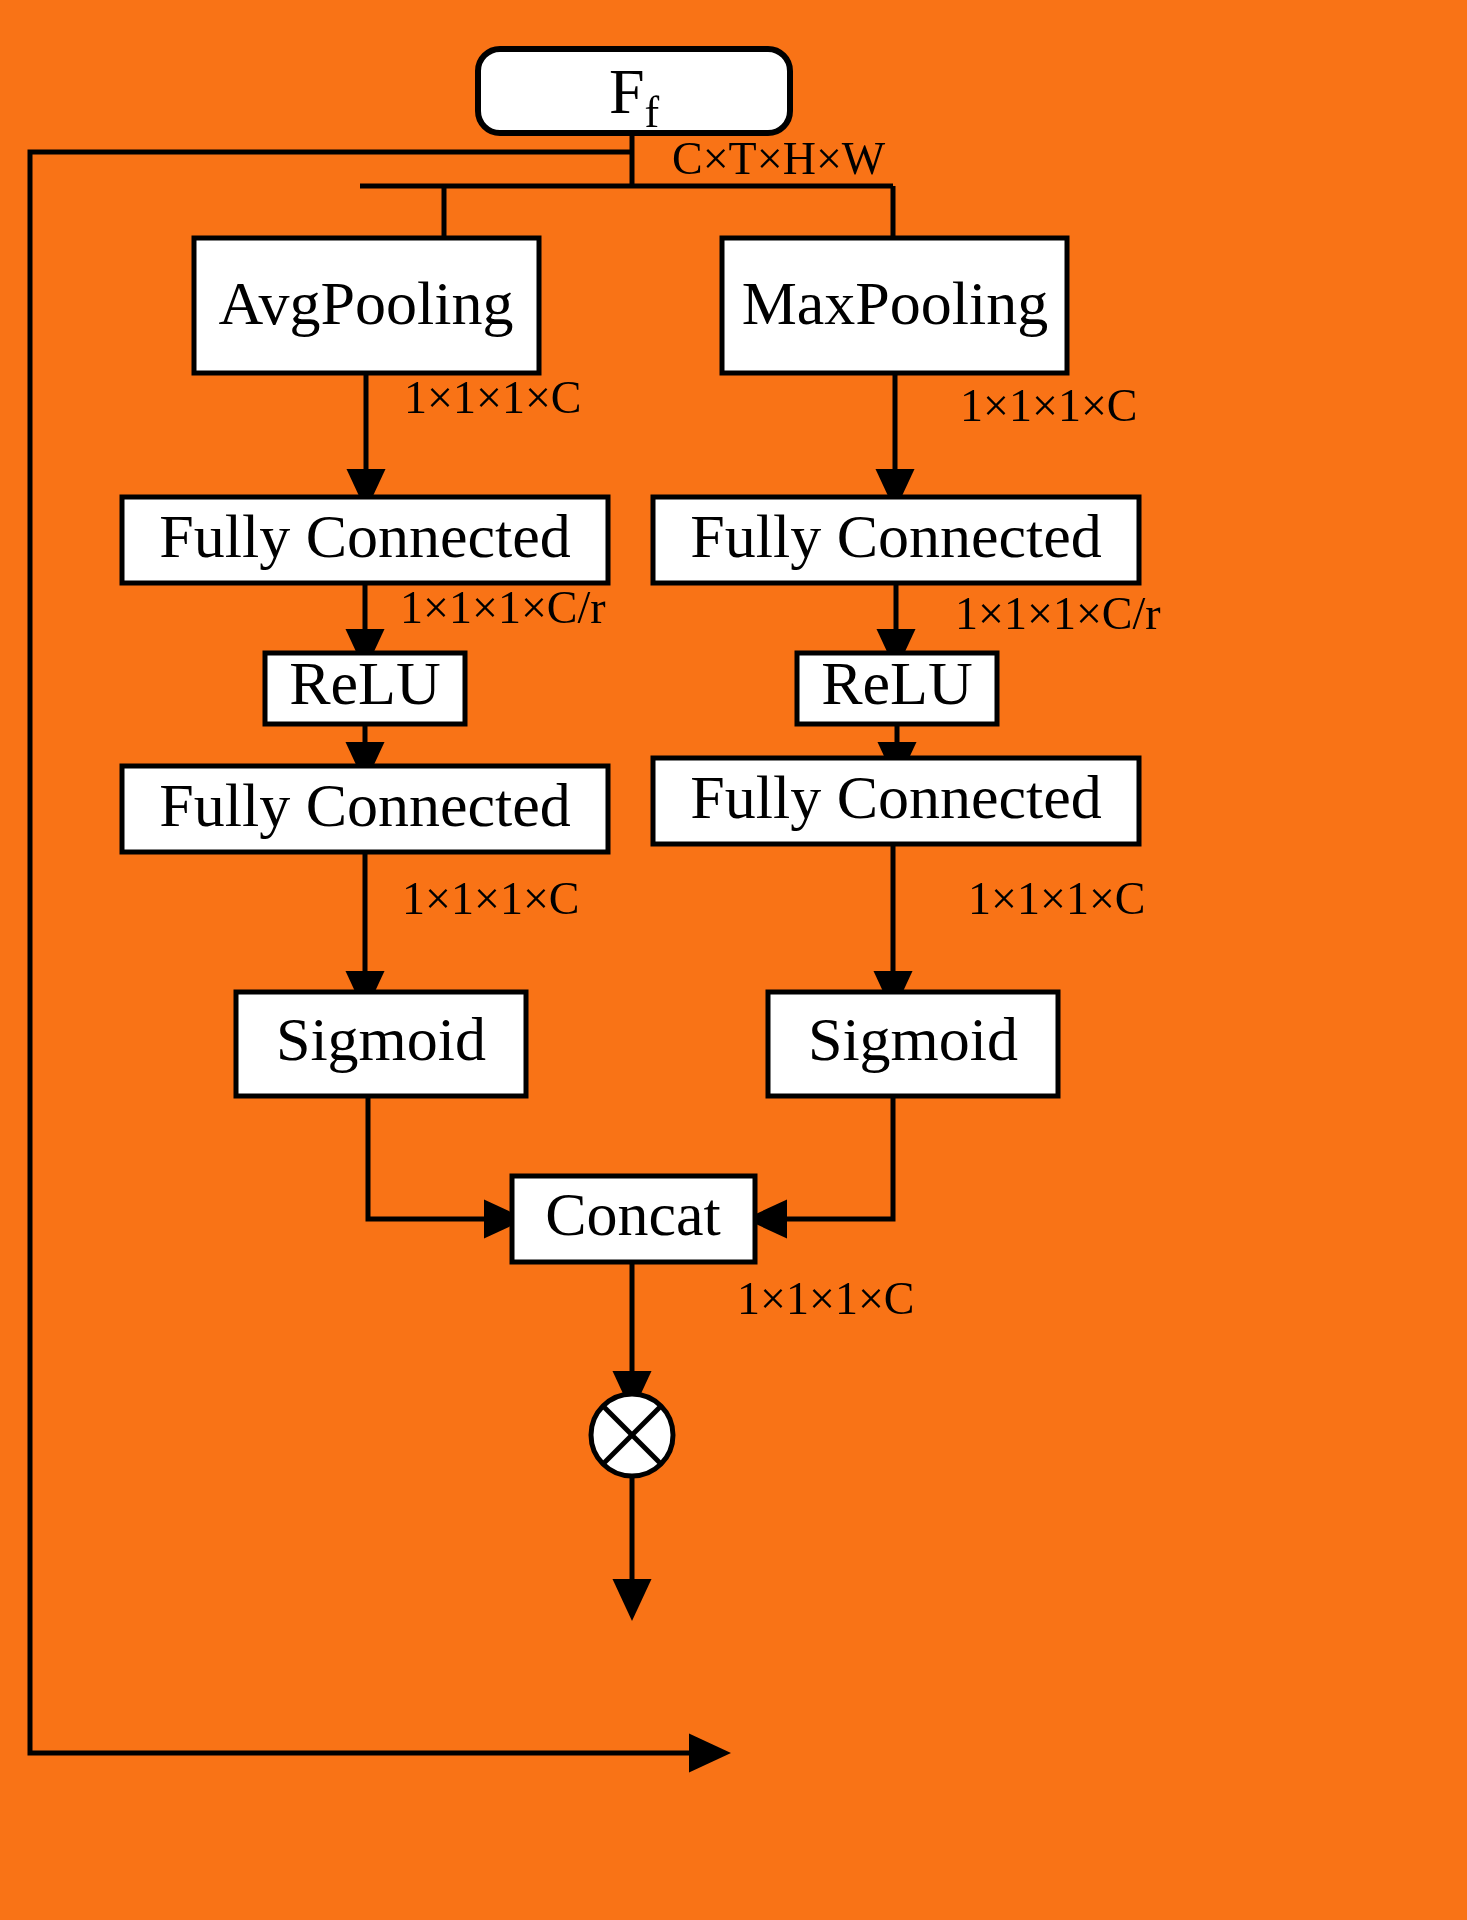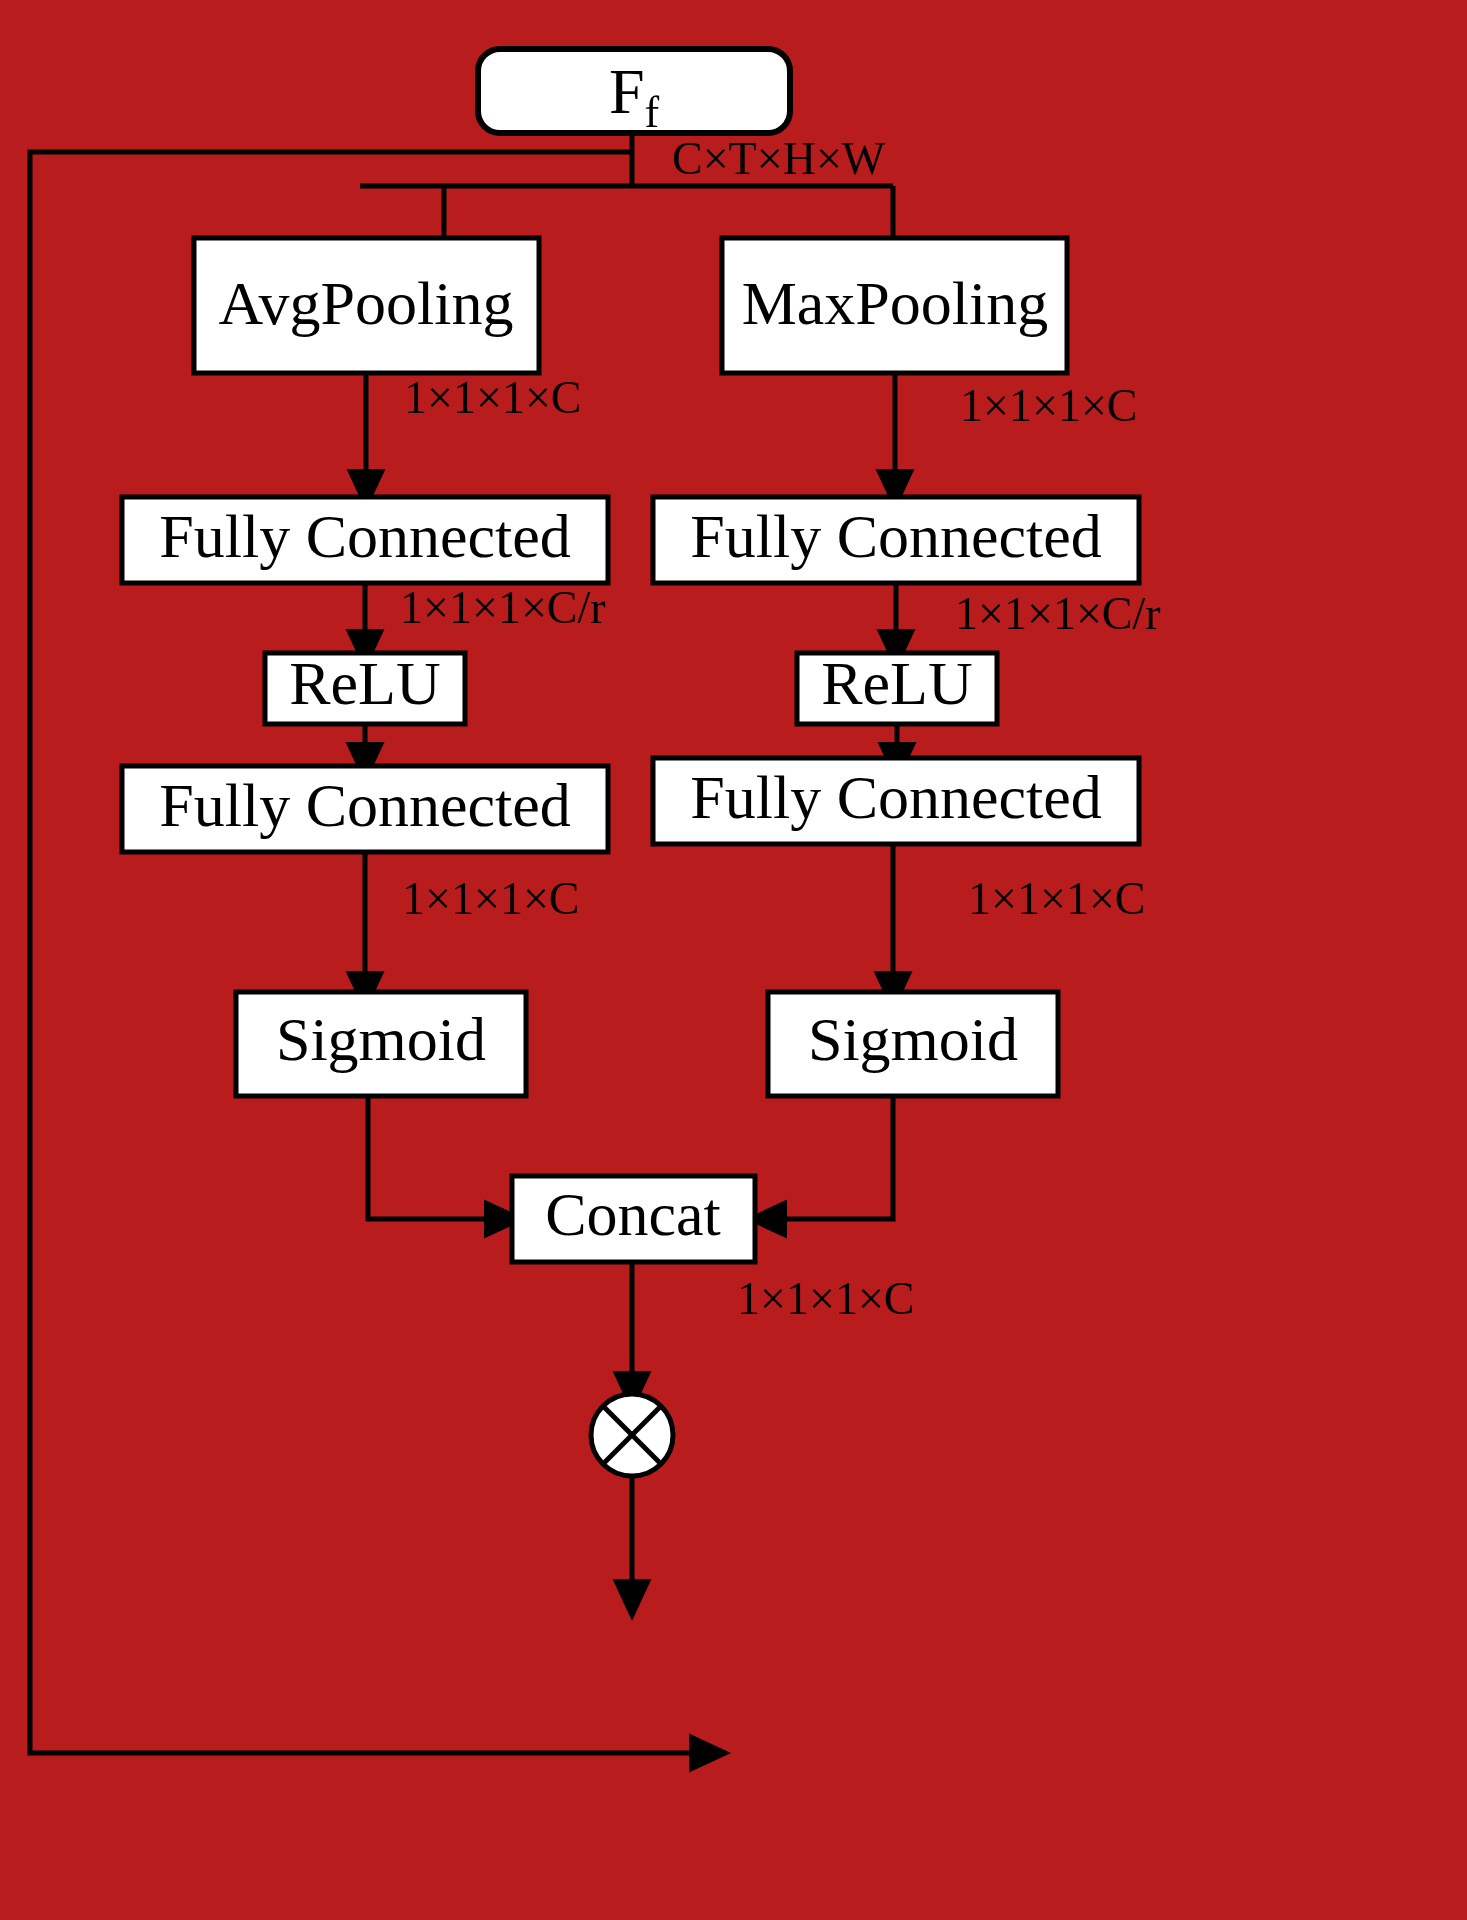--- a/index.html
+++ b/index.html
@@ -10,21 +10,21 @@
   body {
     width: 1467px;
     height: 1920px;
     font-family: "Liberation Serif", "DejaVu Serif", serif;
     overflow: hidden;
   }
   #diagram-root {
     position: relative;
     width: 1467px;
     height: 1920px;
-    background: #b91c1c;
+    background: #f97316;
   }
   svg.diagram {
     display: block;
     width: 1467px;
     height: 1920px;
   }
   .node-box {
     fill: #ffffff;
     stroke: #000000;
     stroke-width: 5;

